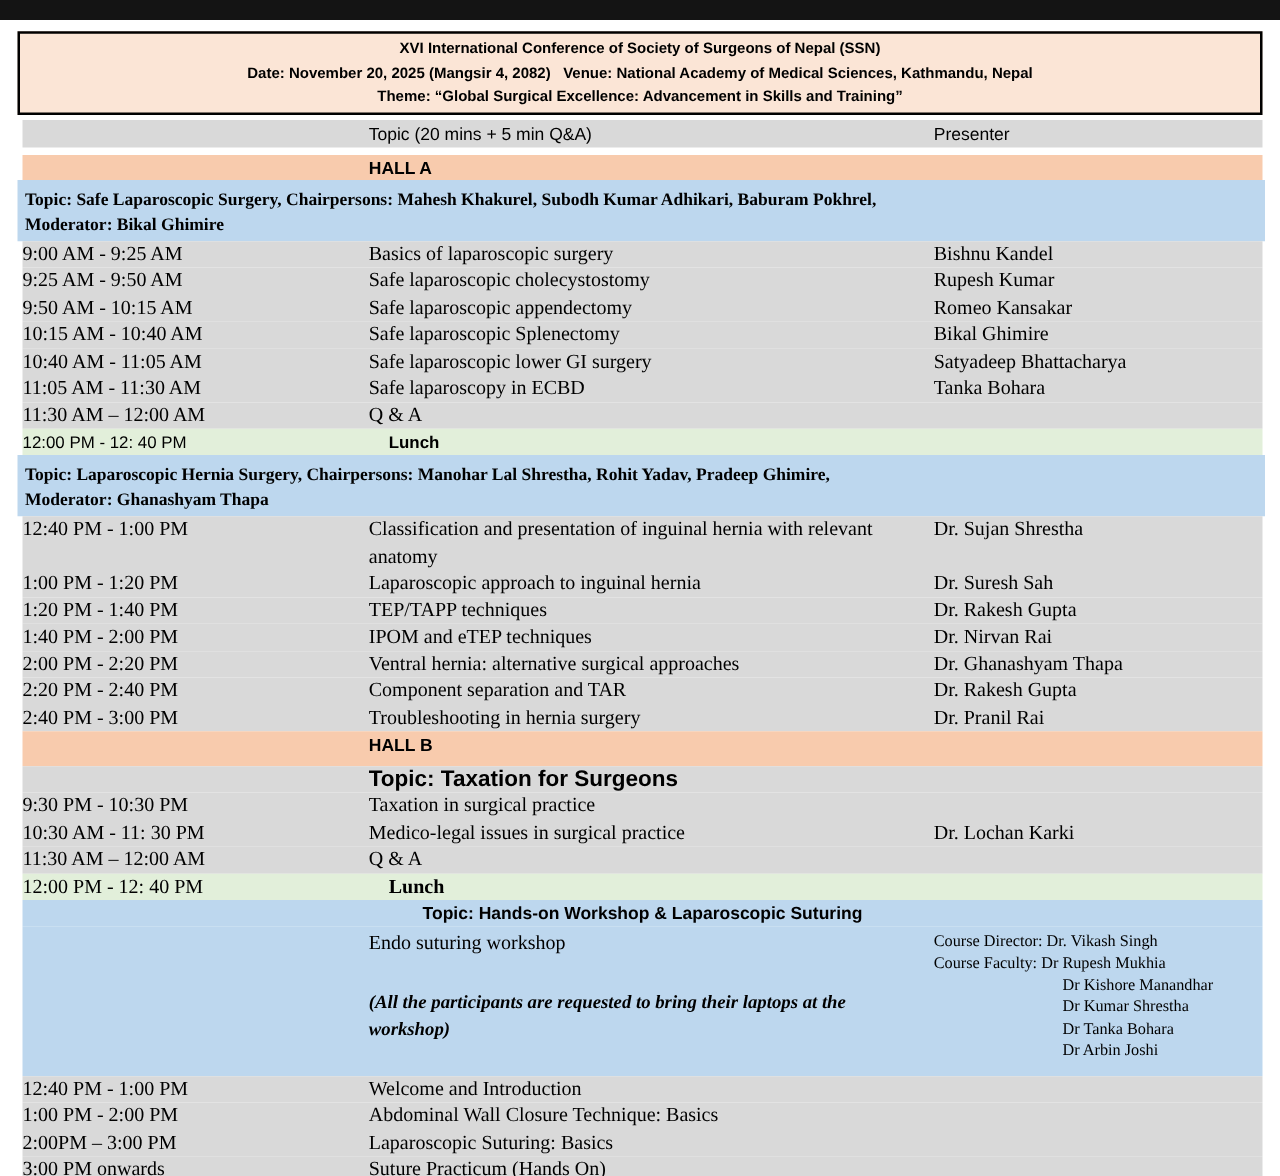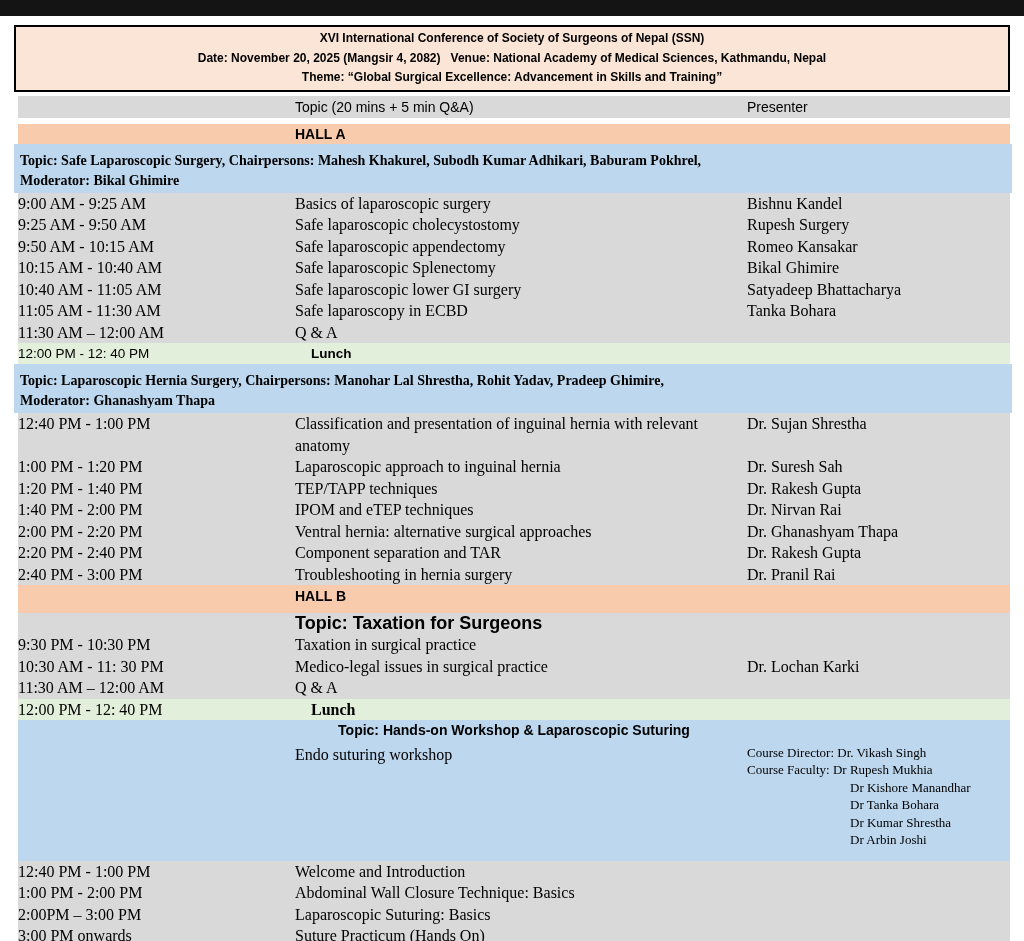--- a/index.html
+++ b/index.html
@@ -92,21 +92,21 @@
   </div>
 
   <div class="row srow">
     <div class="c-time">9:00 AM - 9:25 AM</div>
     <div class="c-topic">Basics of laparoscopic surgery</div>
     <div class="c-pres">Bishnu Kandel</div>
   </div>
   <div class="row srow">
     <div class="c-time">9:25 AM - 9:50 AM</div>
     <div class="c-topic">Safe laparoscopic cholecystostomy</div>
-    <div class="c-pres">Rupesh Surgery</div>
+    <div class="c-pres">Rupesh Kumar</div>
   </div>
   <div class="row srow">
     <div class="c-time">9:50 AM - 10:15 AM</div>
     <div class="c-topic">Safe laparoscopic appendectomy</div>
     <div class="c-pres">Romeo Kansakar</div>
   </div>
   <div class="row srow">
     <div class="c-time">10:15 AM - 10:40 AM</div>
     <div class="c-topic">Safe laparoscopic Splenectomy</div>
     <div class="c-pres">Bikal Ghimire</div>
@@ -207,27 +207,28 @@
     <div class="c-topic lunch-label">Lunch</div>
     <div class="c-pres"></div>
   </div>
 
   <div class="ws-band">Topic: Hands-on Workshop &amp; Laparoscopic Suturing</div>
 
   <div class="row ws-body">
     <div class="c-time"></div>
     <div class="c-topic">
       <div class="ws-name">Endo suturing workshop</div>
+      <div class="ws-note">(All the participants are requested to bring their laptops at the workshop)</div>
     </div>
     <div class="c-pres ws-pres">
       <div>Course Director: Dr. Vikash Singh</div>
       <div>Course Faculty: Dr Rupesh Mukhia</div>
       <div class="indent">Dr Kishore Manandhar</div>
+      <div class="indent">Dr Kumar Shrestha</div>
       <div class="indent">Dr Tanka Bohara</div>
-      <div class="indent">Dr Kumar Shrestha</div>
       <div class="indent">Dr Arbin Joshi</div>
     </div>
   </div>
 
   <div class="row srow">
     <div class="c-time">12:40 PM - 1:00 PM</div>
     <div class="c-topic">Welcome and Introduction</div>
     <div class="c-pres"></div>
   </div>
   <div class="row srow">

